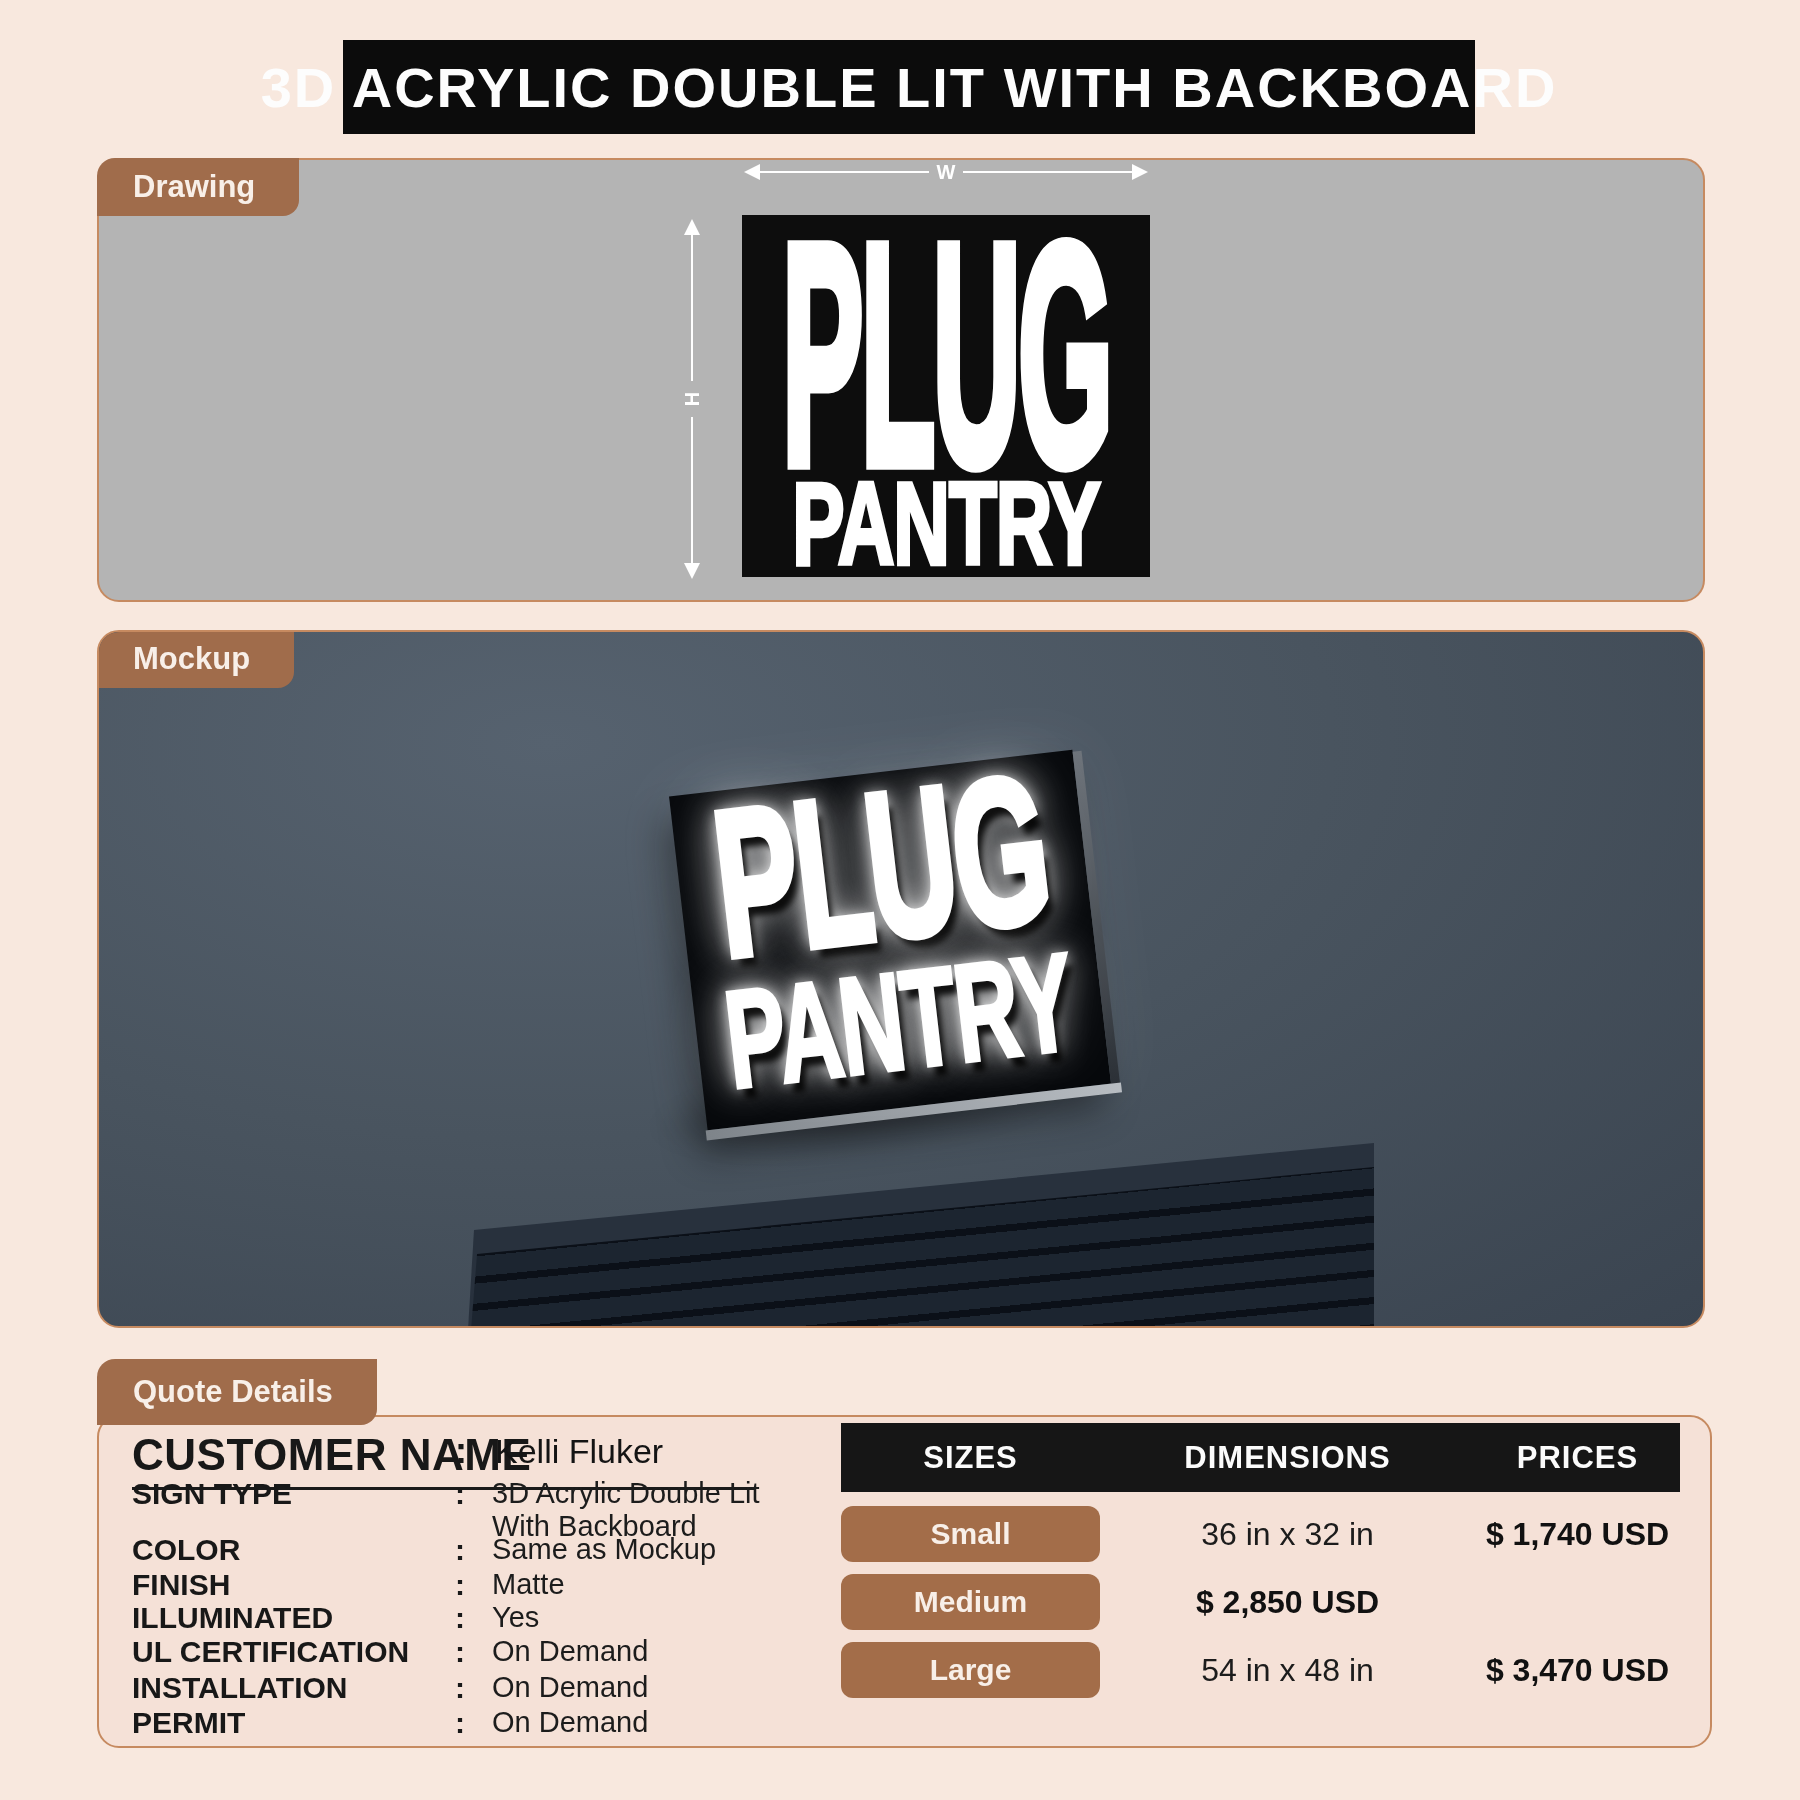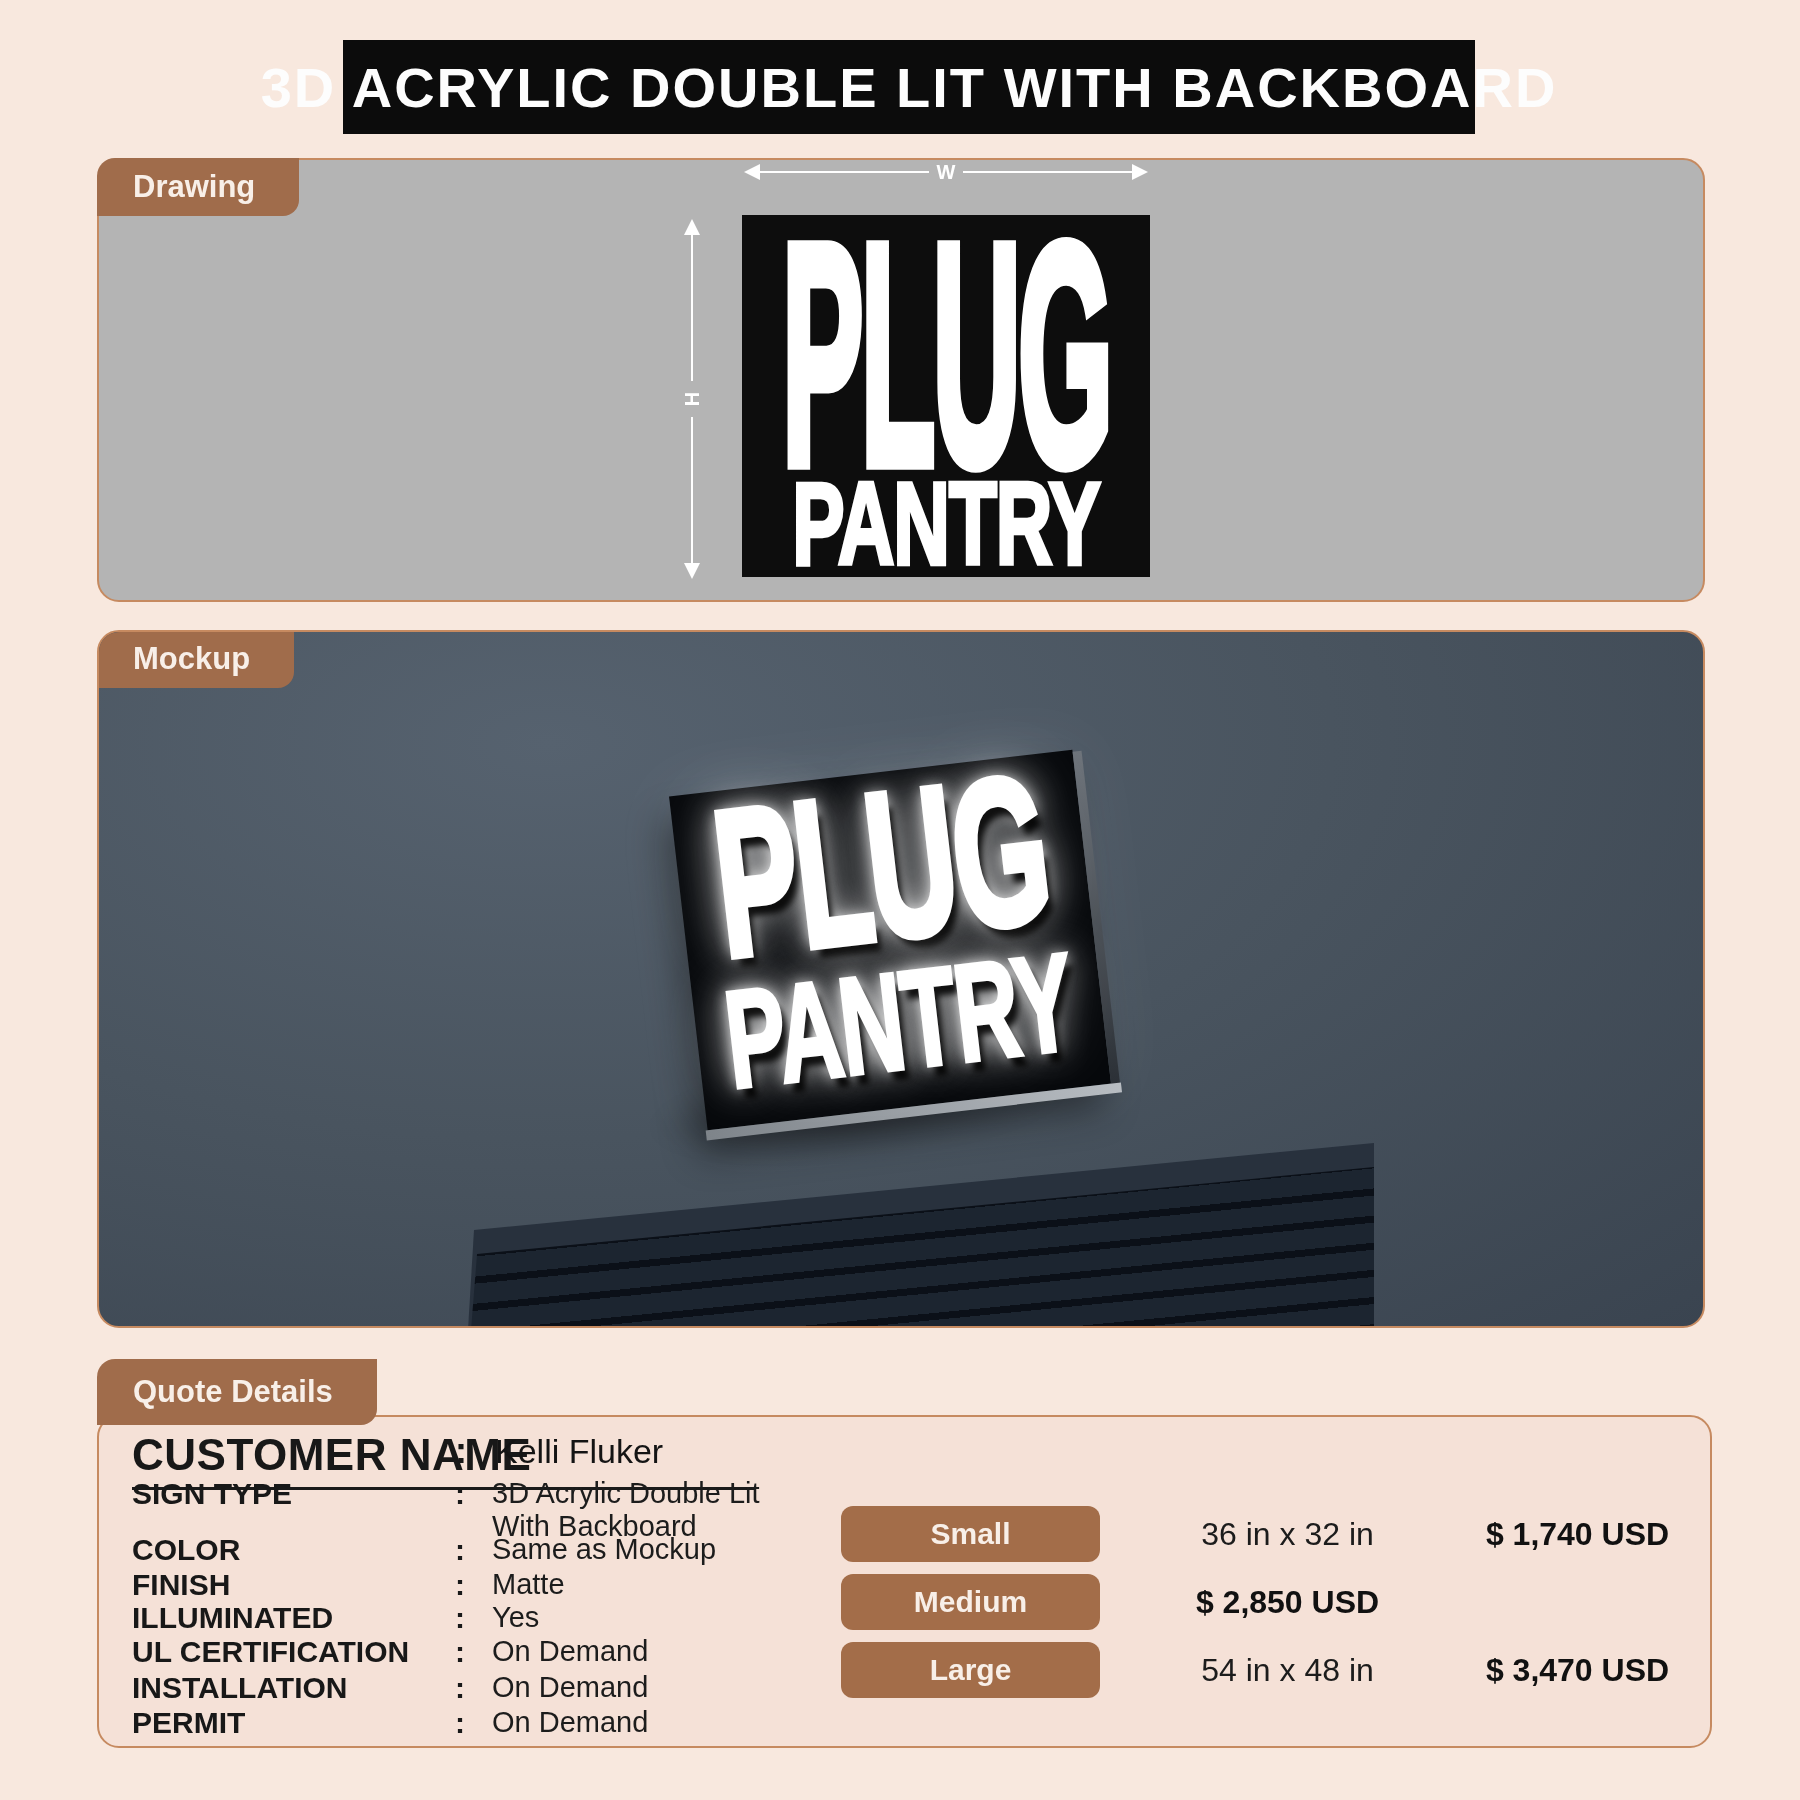--- a/index.html
+++ b/index.html
@@ -232,20 +232,25 @@
       <span class="field-colon">:</span>
       <span class="field-value">On Demand</span>
     </div>
     <div class="field-row" style="top:289px">
       <span class="field-label">PERMIT</span>
       <span class="field-colon">:</span>
       <span class="field-value">On Demand</span>
     </div>
 
     <div class="price-table">
+      <div class="pt-header">
+        <div>SIZES</div>
+        <div>DIMENSIONS</div>
+        <div>PRICES</div>
+      </div>
 
       <div class="pt-row pt-row-0">
         <div class="size-badge">
           <span>Small</span>
         </div>
         <div class="pt-dims">36 in x 32 in</div>
         <div class="pt-price">$ 1,740 USD</div>
       </div>
       <div class="pt-row pt-row-1">
         <div class="size-badge">

